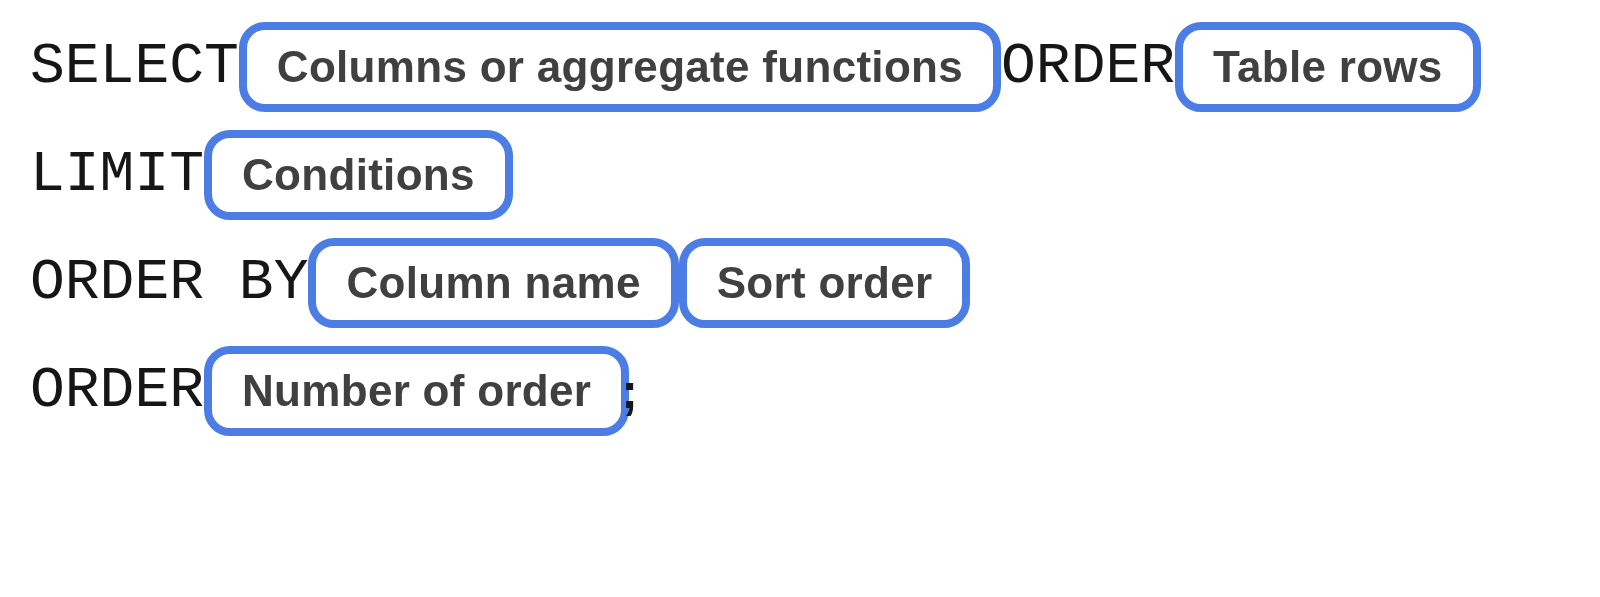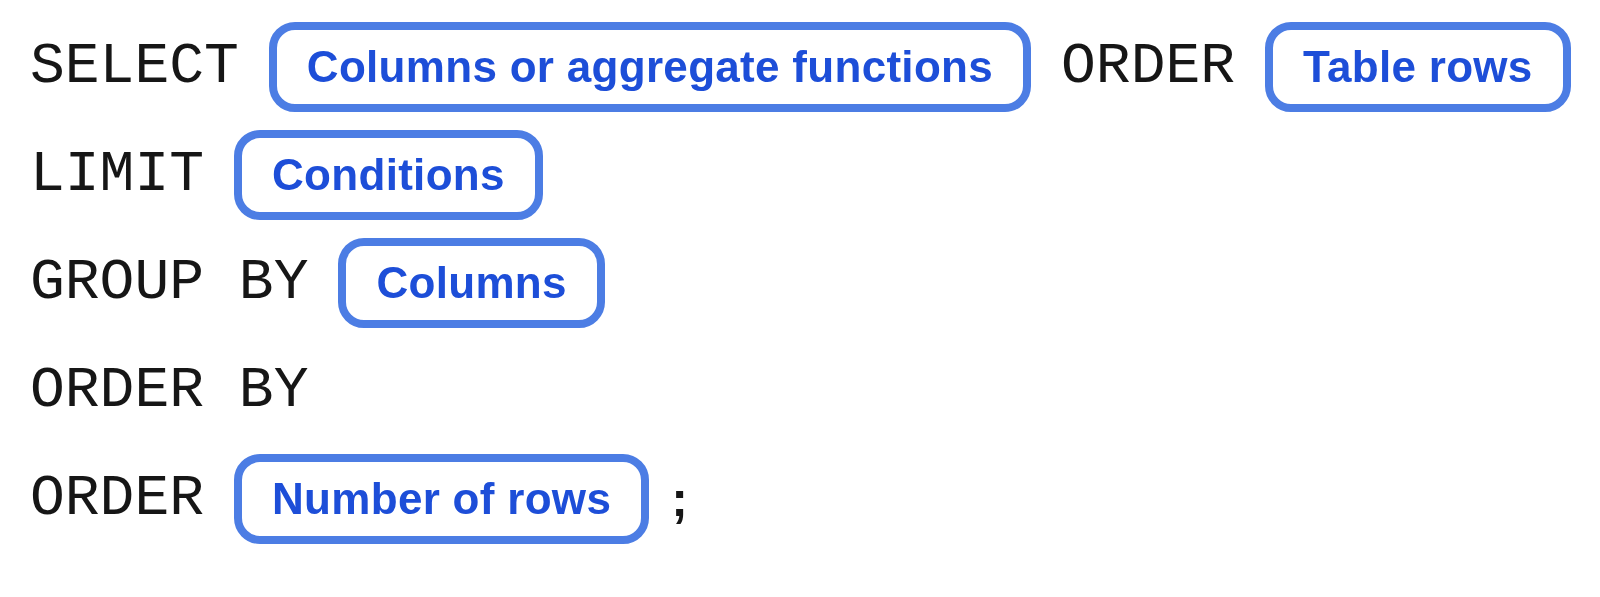--- a/index.html
+++ b/index.html
@@ -16,21 +16,20 @@
     padding: 22px 0 0 30px;
     display: flex;
     flex-direction: column;
     row-gap: 18px;
     overflow: hidden;
     font-family: "Liberation Sans", sans-serif;
   }
   .row {
     display: flex;
     align-items: flex-end;
-    column-gap: 30px;
     height: 90px;
     flex: 0 0 90px;
   }
   .kw {
     font-family: "Liberation Mono", "DejaVu Sans Mono", monospace;
     font-size: 58px;
     font-weight: 400;
     color: #161616;
     white-space: pre;
     line-height: 90px;
@@ -41,21 +40,21 @@
     background: #ffffff;
     border: 8px solid #4C7DE4;
     border-radius: 26px;
     display: flex;
     align-items: center;
     justify-content: center;
     padding: 0 30px;
     font-size: 44px;
     font-weight: 600;
     letter-spacing: 0.3px;
-    color: #1d4ed8;
+    color: #404040;
     white-space: nowrap;
   }
   .punct {
     font-size: 50px;
     font-weight: 700;
     color: #161616;
     line-height: 90px;
     margin-left: -8px;
   }
 </style>
@@ -69,28 +68,26 @@
     <span class="pill">Columns or aggregate functions</span>
     <span class="kw">ORDER</span>
     <span class="pill">Table rows</span>
   </div>
 
   <div class="row">
     <span class="kw">LIMIT</span>
     <span class="pill">Conditions</span>
   </div>
 
-  <div class="row">
-    <span class="kw">GROUP BY</span>
-    <span class="pill">Columns</span>
-  </div>
 
   <div class="row">
     <span class="kw">ORDER BY</span>
+    <span class="pill">Column name</span>
+    <span class="pill">Sort order</span>
   </div>
 
   <div class="row">
     <span class="kw">ORDER</span>
-    <span class="pill">Number of rows</span>
+    <span class="pill">Number of order</span>
     <span class="punct">;</span>
   </div>
 
 </div>
 
 </body></html>

